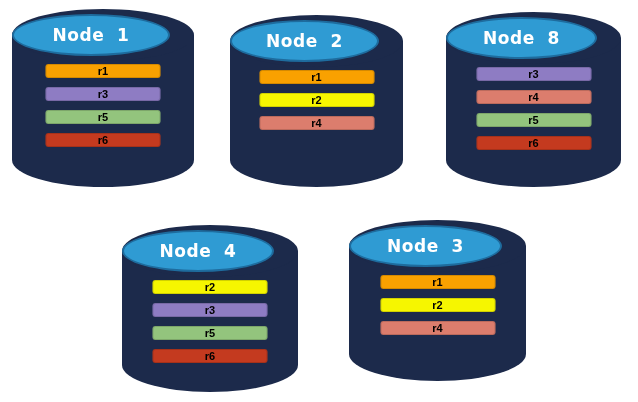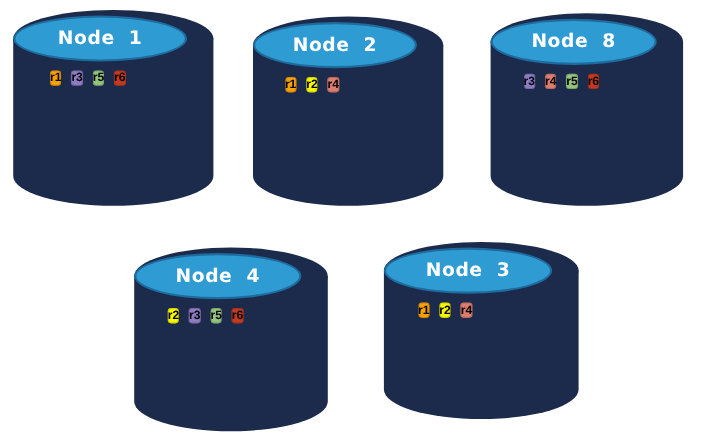--- a/index.html
+++ b/index.html
@@ -52,21 +52,21 @@
     white-space: pre;
     letter-spacing: 0.5px;
   }
   .bars {
     position: absolute;
     left: 50%;
     transform: translateX(-50%);
     top: 55px;
     width: 115px;
     display: flex;
-    flex-direction: row;
+    flex-direction: column;
     gap: 9px;
   }
   .bar {
     height: 14px;
     border-radius: 3px;
     display: flex;
     align-items: center;
     justify-content: center;
     font-family: "Liberation Sans", sans-serif;
     font-weight: 700;

